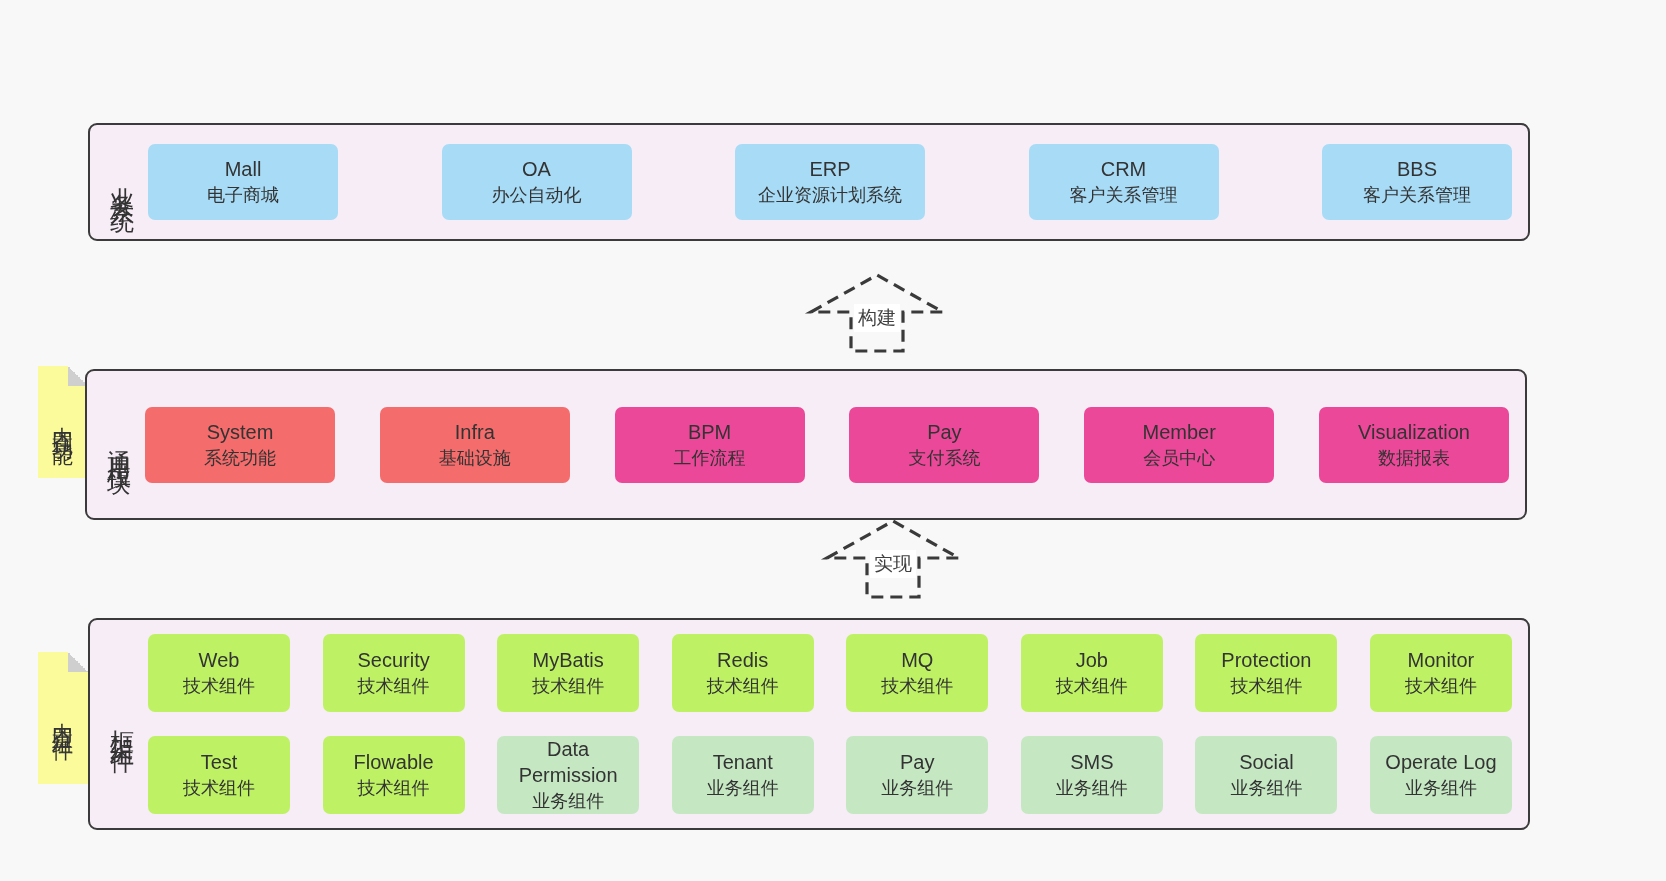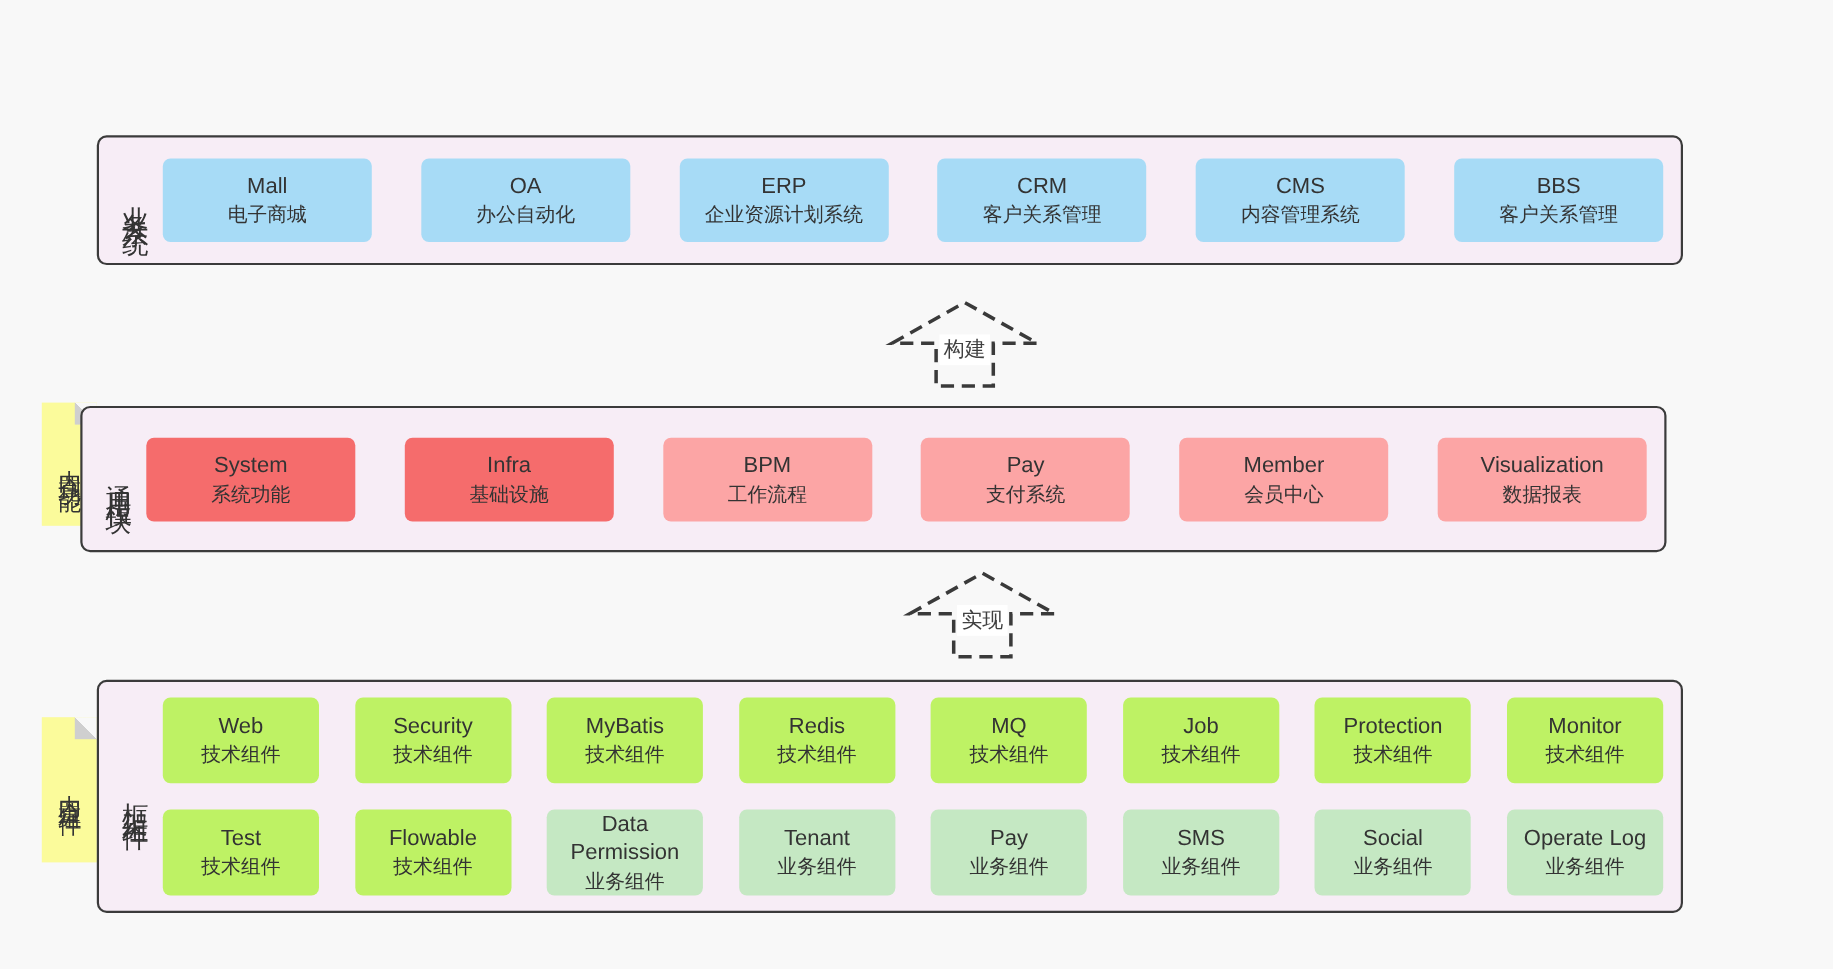--- a/index.html
+++ b/index.html
@@ -62,21 +62,21 @@
     align-items:center;
     justify-content:center;
     text-align:center;
   }
   .box-lg { width:190px; height:76px; }
   .box-sm { width:142px; height:78px; }
   .box-title   { font-size:20px; line-height:26px; color:#333; }
   .box-subtitle{ font-size:18px; line-height:26px; color:#333; }
   .blue  { background:#a7dbf6; }
   .red   { background:#f56c6c; }
-  .pink  { background:#fca5a5; }
+  .pink  { background:#ec4899; }
   .green { background:#bef264; }
   .lightgreen { background:#c5e8c3; }
 
   
   .note {
     position:absolute;
     width:50px;
     background:#fbfb9b;
     z-index:1;
     display:flex;
@@ -136,43 +136,39 @@
       </div>
       <div class="box box-lg blue">
         <div class="box-title">ERP</div>
         <div class="box-subtitle">企业资源计划系统</div>
       </div>
       <div class="box box-lg blue">
         <div class="box-title">CRM</div>
         <div class="box-subtitle">客户关系管理</div>
       </div>
       <div class="box box-lg blue">
-        <div class="box-title">CMS</div>
-        <div class="box-subtitle">内容管理系统</div>
-      </div>
-      <div class="box box-lg blue">
         <div class="box-title">BBS</div>
         <div class="box-subtitle">客户关系管理</div>
       </div>
     </div>
   </div>
 
   <div class="arrow" style="left:802px; top:270px;">
     <svg width="150" height="86" viewBox="0 0 150 86">
       <path d="M 9 42 L 75 5 L 141 42 L 101 42 L 101 81 L 49 81 L 49 42 Z" fill="none" stroke="#3a3a3a" stroke-width="3.2" stroke-dasharray="12 7"></path>
     </svg>
     <div class="arrow-label">构建</div>
   </div>
 
   <div class="note" style="left:38px; top:366px; height:112px;">
     <div class="note-fold"></div>
     <div class="note-text">内置功能</div>
   </div>
 
-  <div class="panel" style="left:73px; top:369px; width:1442px; height:133px;">
+  <div class="panel" style="left:85px; top:369px; width:1442px; height:151px;">
     <div class="panel-label">通用模块</div>
     <div class="boxes">
       <div class="box box-lg red">
         <div class="box-title">System</div>
         <div class="box-subtitle">系统功能</div>
       </div>
       <div class="box box-lg red">
         <div class="box-title">Infra</div>
         <div class="box-subtitle">基础设施</div>
       </div>

